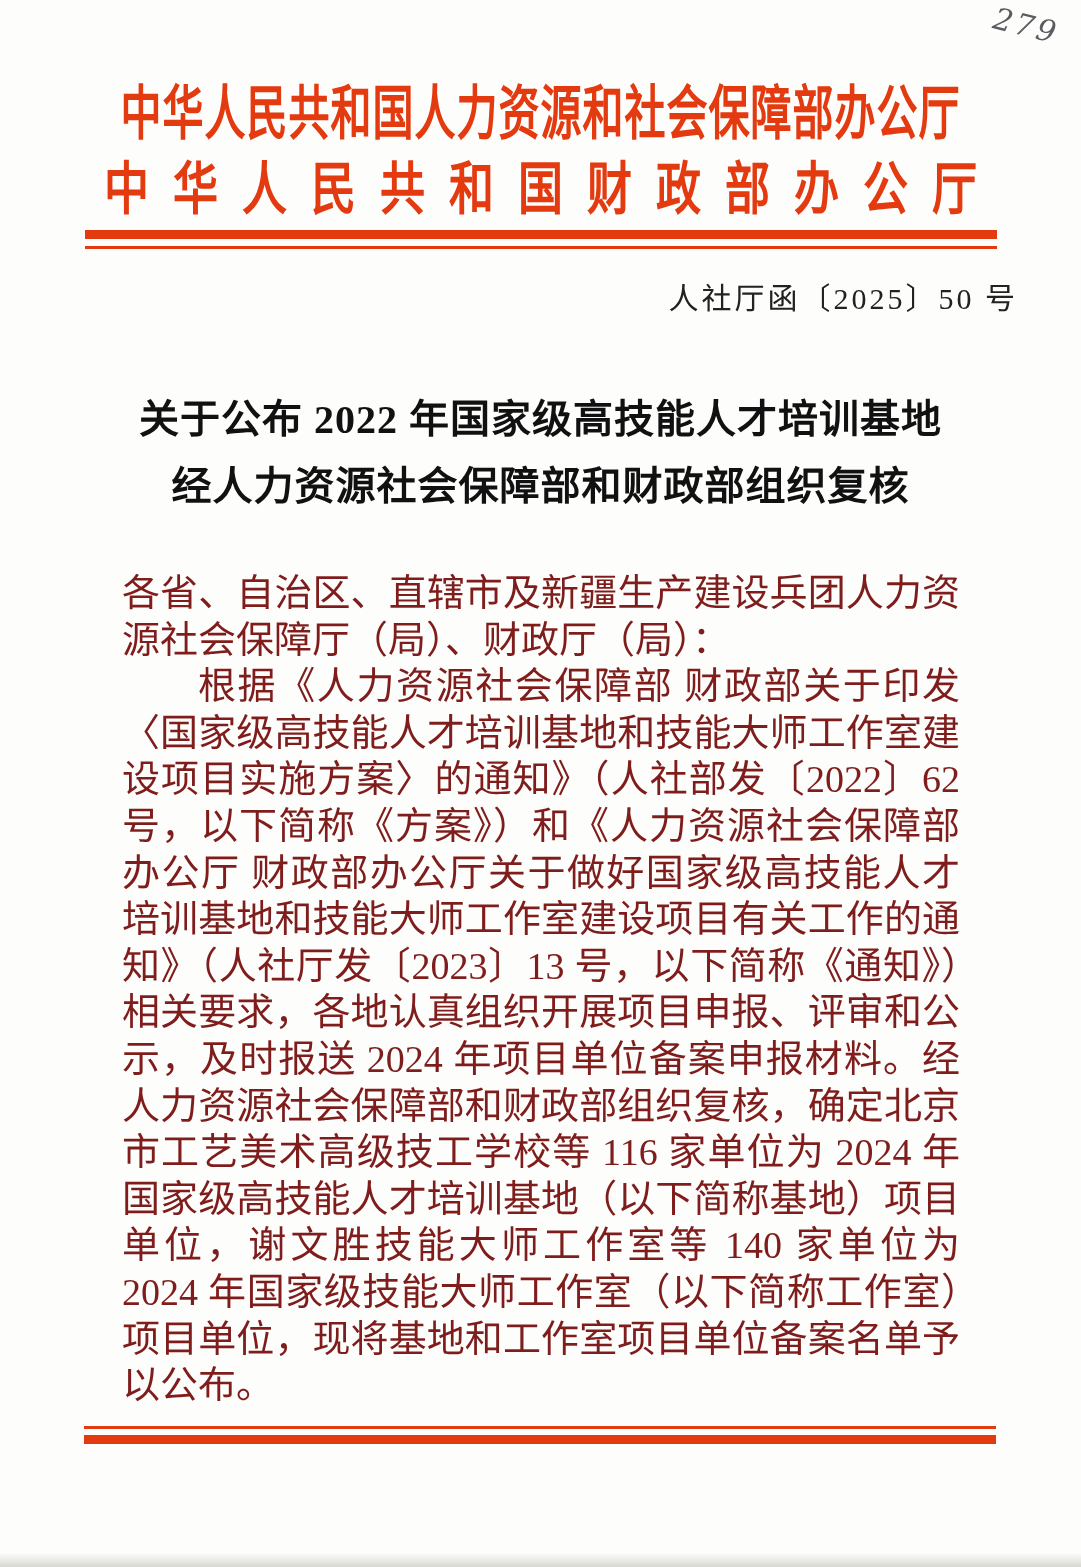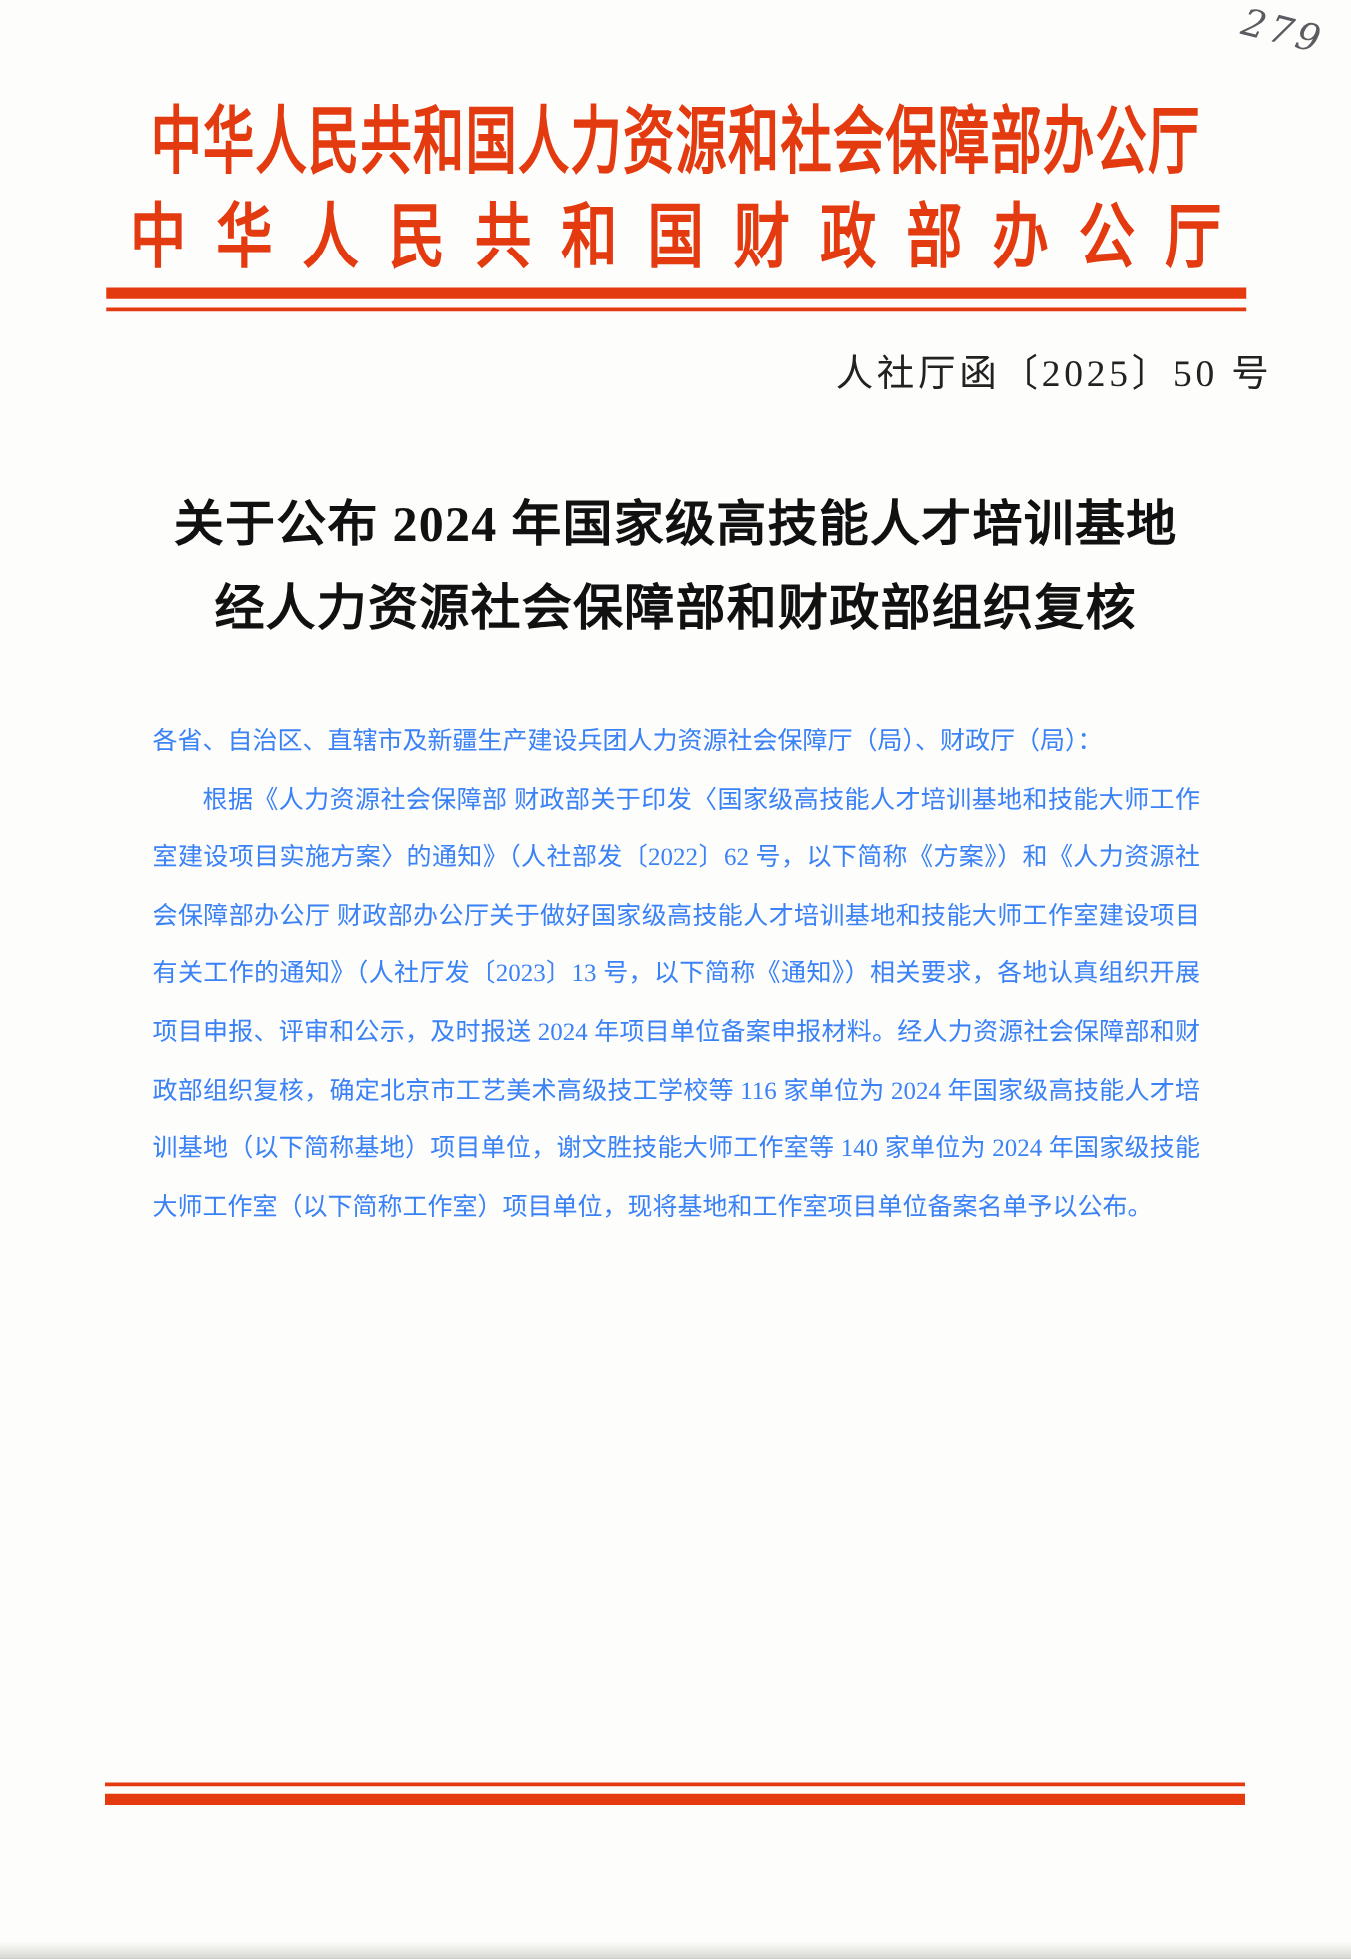--- a/index.html
+++ b/index.html
@@ -93,24 +93,24 @@
     font-size: 40px;
     font-weight: bold;
     line-height: 67px;
     color: #111;
     letter-spacing: 1px;
   }
   
   .doc-body {
     margin: 50px auto 0 122px;
     width: 838px;
-    font-size: 20px;
+    font-size: 38px;
     line-height: 46.6px;
     text-align: justify;
-    color: #3b82f6;
+    color: #7f1d1d;
   }
   .doc-body p { margin: 0; }
   .doc-body .para { text-indent: 2em; }
   
   .scan-shade {
     position: absolute;
     left: 0;
     bottom: 0;
     width: 100%;
     height: 14px;
@@ -131,21 +131,21 @@
   </div>
 
   <div class="rule-top">
     <div class="bar-thick"></div>
     <div class="bar-thin"></div>
   </div>
 
   <div class="docnum">人社厅函〔2025〕50 号</div>
 
   <div class="doc-title">
-    <div>关于公布 2024 年国家级高技能人才培训基地</div>
+    <div>关于公布 2022 年国家级高技能人才培训基地</div>
     <div>经人力资源社会保障部和财政部组织复核</div>
   </div>
 
   <div class="doc-body">
     <p class="salutation">各省、自治区、直辖市及新疆生产建设兵团人力资源社会保障厅（局）、财政厅（局）：</p>
     <p class="para">根据《人力资源社会保障部 财政部关于印发〈国家级高技能人才培训基地和技能大师工作室建设项目实施方案〉的通知》（人社部发〔2022〕62 号，以下简称《方案》）和《人力资源社会保障部办公厅 财政部办公厅关于做好国家级高技能人才培训基地和技能大师工作室建设项目有关工作的通知》（人社厅发〔2023〕13 号，以下简称《通知》）相关要求，各地认真组织开展项目申报、评审和公示，及时报送 2024 年项目单位备案申报材料。经人力资源社会保障部和财政部组织复核，确定北京市工艺美术高级技工学校等 116 家单位为 2024 年国家级高技能人才培训基地（以下简称基地）项目单位，谢文胜技能大师工作室等 140 家单位为 2024 年国家级技能大师工作室（以下简称工作室）项目单位，现将基地和工作室项目单位备案名单予以公布。</p>
   </div>
 
   <div class="rule-bottom">
     <div class="bar-thin"></div>

